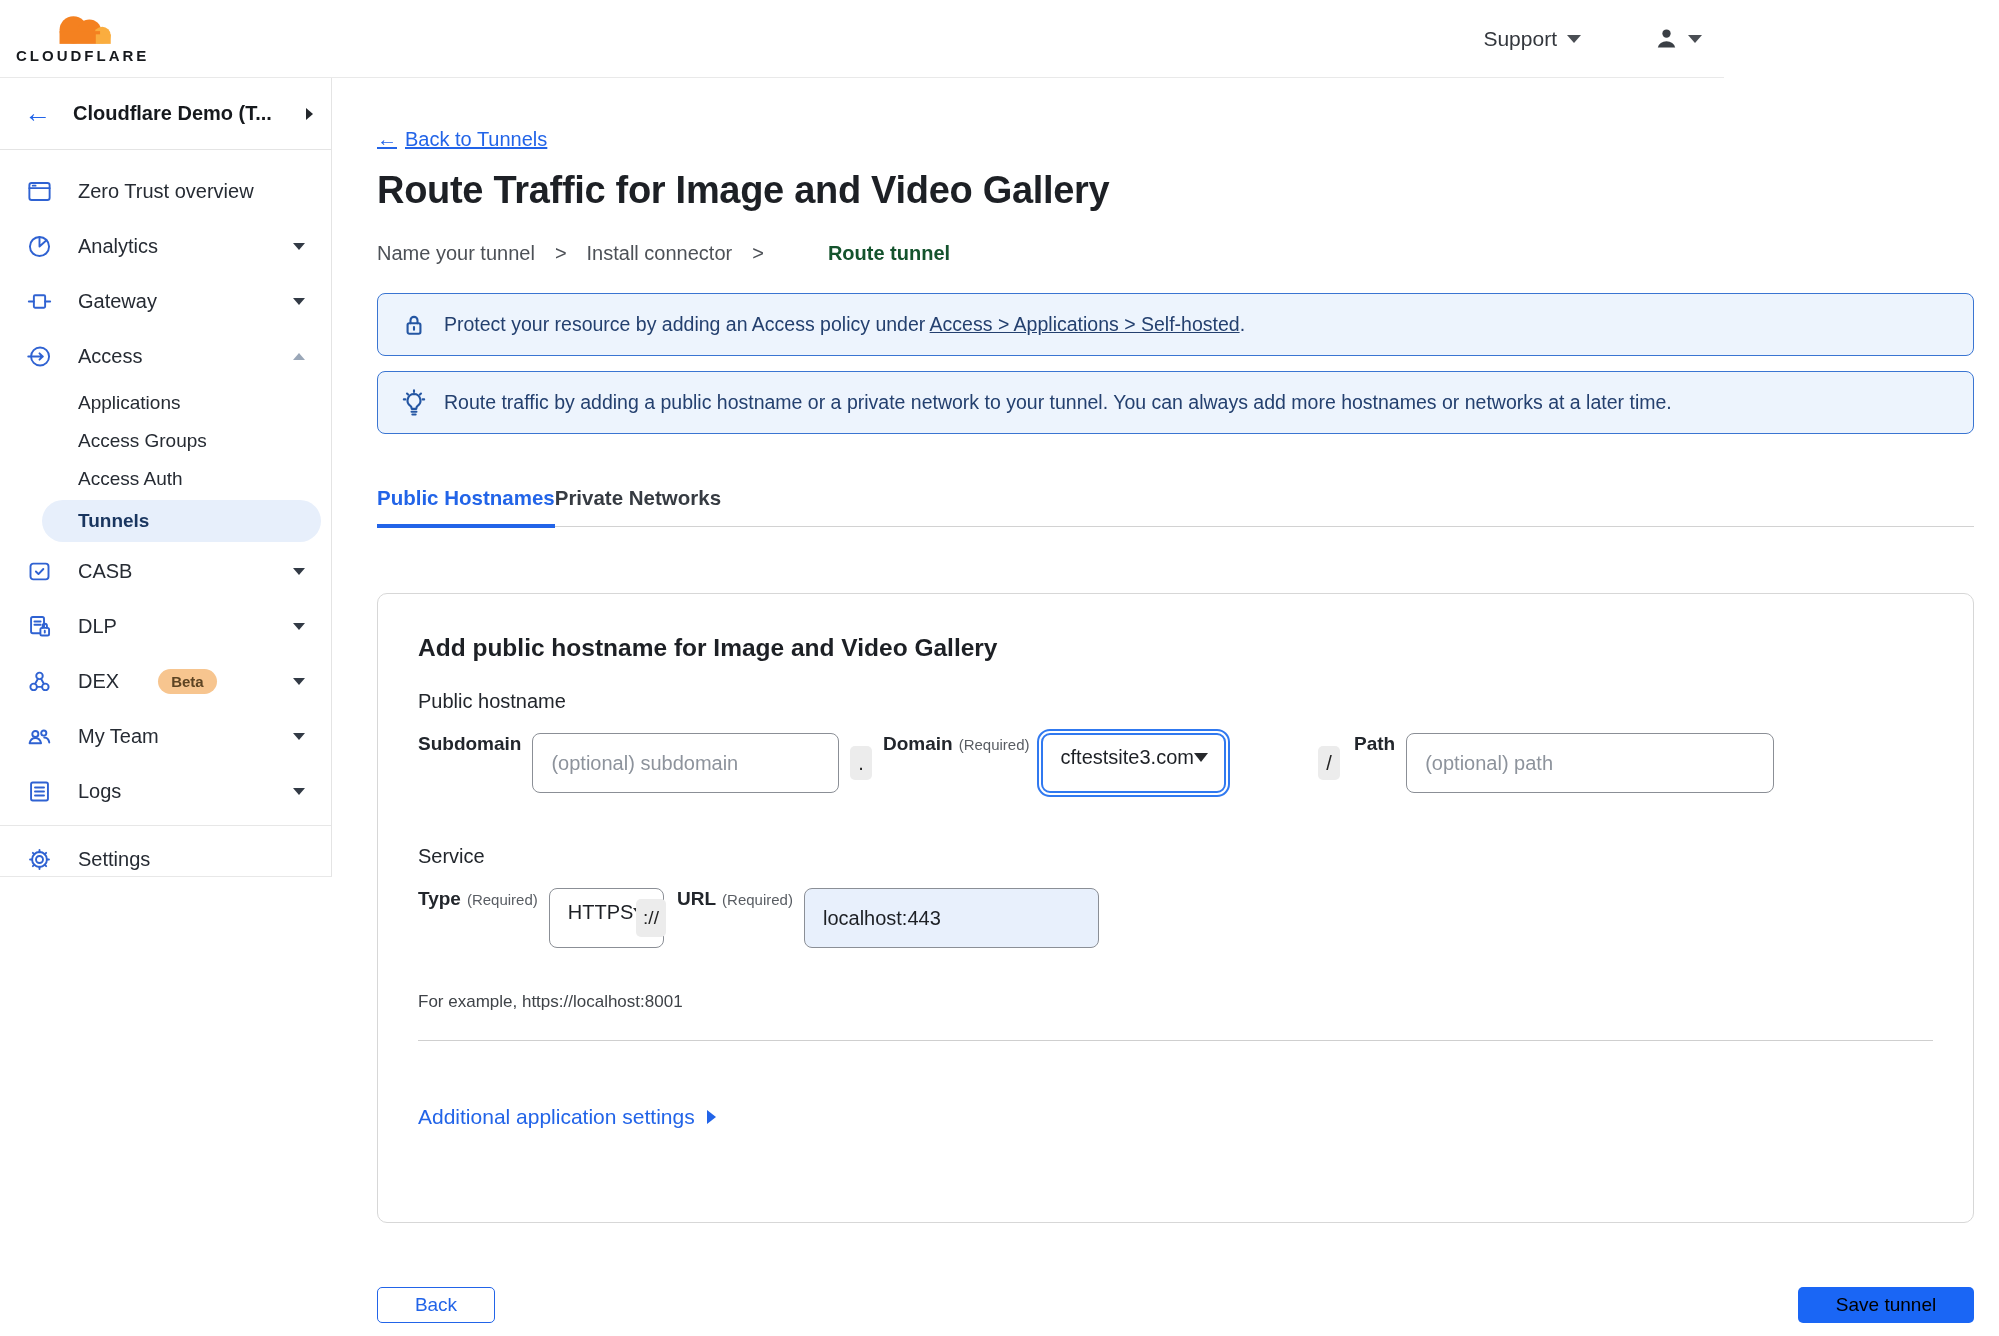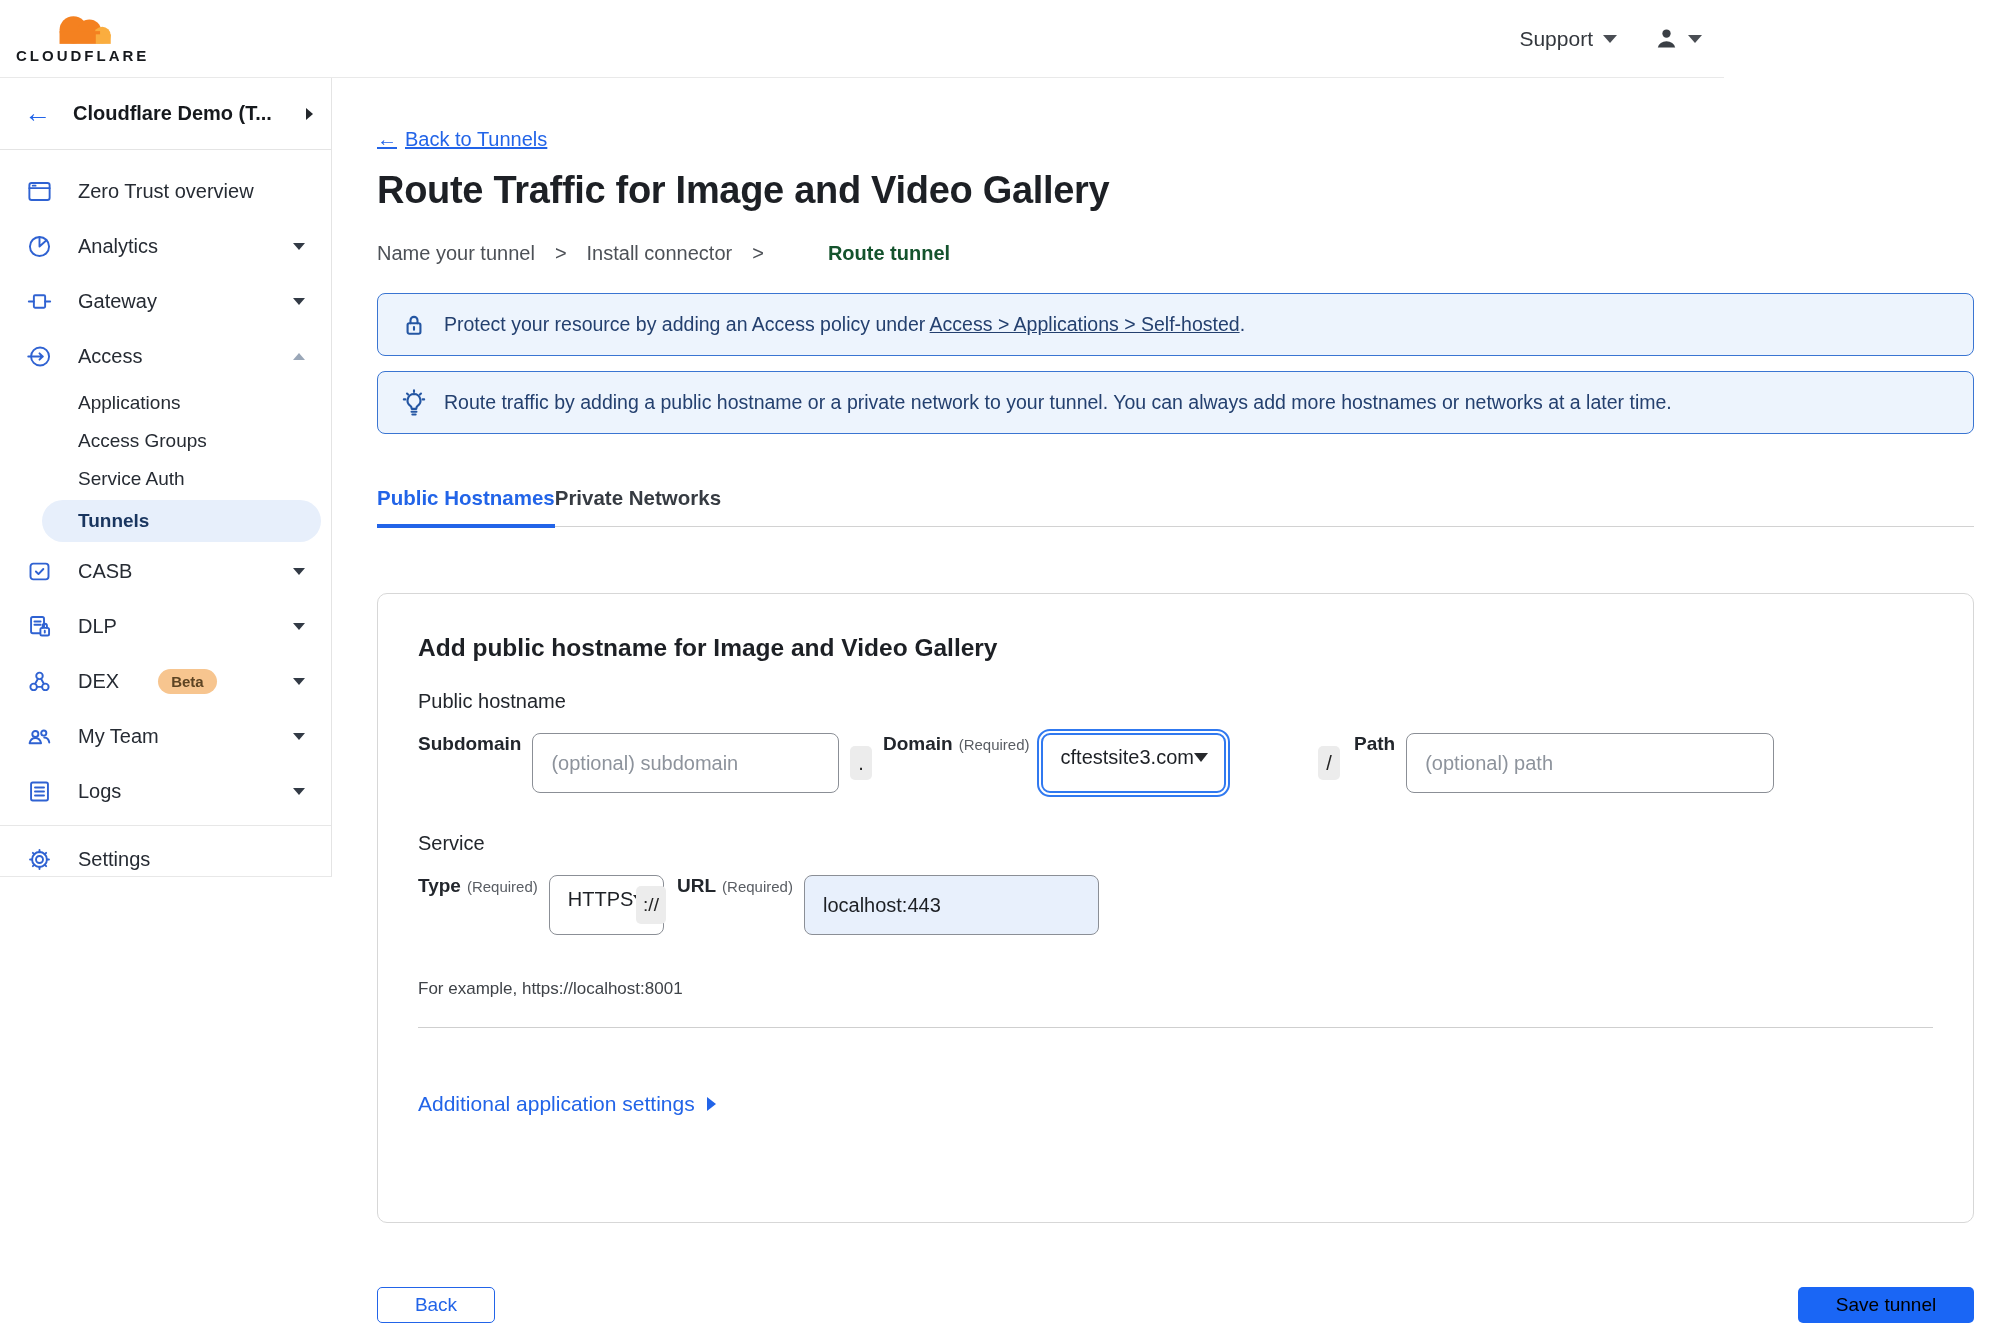--- a/index.html
+++ b/index.html
@@ -6,21 +6,21 @@
   html,body { width:1999px; height:1336px; }
   body {
     font-family: "Liberation Sans", sans-serif;
     background:#ffffff; color:#22262c; position:relative; overflow:hidden;
   }
   
   .topbar { position:absolute; top:0; left:0; width:1724px; height:78px;
     background:#fff; border-bottom:1px solid #e9e9e9; display:flex; align-items:center; z-index:10; }
   .logo { margin-left:16px; display:flex; flex-direction:column; align-items:center; gap:2px; }
   .brand-text { font-size:15px; font-weight:800; letter-spacing:3px; color:#16191d; }
-  .topbar-right { margin-left:auto; display:flex; align-items:center; gap:36px; margin-right:22px; }
+  .topbar-right { margin-left:auto; display:flex; align-items:center; gap:72px; margin-right:22px; }
   .support { display:flex; align-items:center; gap:10px; font-size:21px; color:#33373d; cursor:pointer; }
   .user { display:flex; align-items:center; gap:8px; cursor:pointer; }
   .caret-down { width:0; height:0; border-left:7px solid transparent; border-right:7px solid transparent;
     border-top:8px solid #4a4e54; display:inline-block; }
   .caret-down.sm { border-left-width:6px; border-right-width:6px; border-top-width:7px; border-top-color:#323a45; }
   .caret-up.sm { width:0; height:0; border-left:6px solid transparent; border-right:6px solid transparent;
     border-bottom:7px solid #9aa7b8; display:inline-block; }
   .caret-right { width:0; height:0; border-top:6px solid transparent; border-bottom:6px solid transparent;
     border-left:7px solid #23272c; display:inline-block; }
 
@@ -177,21 +177,21 @@
       <span class="caret-up sm"></span>
     </div>
 
     <div class="nav-sub-item">
       <span>Applications</span>
     </div>
     <div class="nav-sub-item">
       <span>Access Groups</span>
     </div>
     <div class="nav-sub-item">
-      <span>Service Auth</span>
+      <span>Access Auth</span>
     </div>
     <div class="nav-sub-item active">
       <span>Tunnels</span>
     </div>
 
     <div class="nav-item">
       <span class="ico">
         <svg class="icon" viewBox="0 0 24 24">
             <rect x="4" y="5" width="16" height="14" rx="2.5"></rect>
             <path d="M8.8 12l2.3 2.3 4.3-4.5"></path>
@@ -332,21 +332,21 @@
           <span class="sel-caret"></span>
         </div>
       </div>
       <div class="joiner" style="margin:0 14px; margin-bottom:13px">/</div>
       <div class="col" style="width:420px">
         <span class="flabel">Path</span>
         <input class="txt ctrl-h" type="text" placeholder="(optional) path" style="">
       </div>
     </div>
 
-    <div class="section-label" style="margin-top:39px">Service</div>
+    <div class="section-label" style="margin-top:52px">Service</div>
 
     <div class="form-row">
       <div class="col" style="width:207px">
         <span class="flabel">
           <span>Type</span><span class="req">(Required)</span>
         </span>
         <div class="select ctrl-h">
           <span>HTTPS</span>
           <span class="sel-caret"></span>
         </div>

